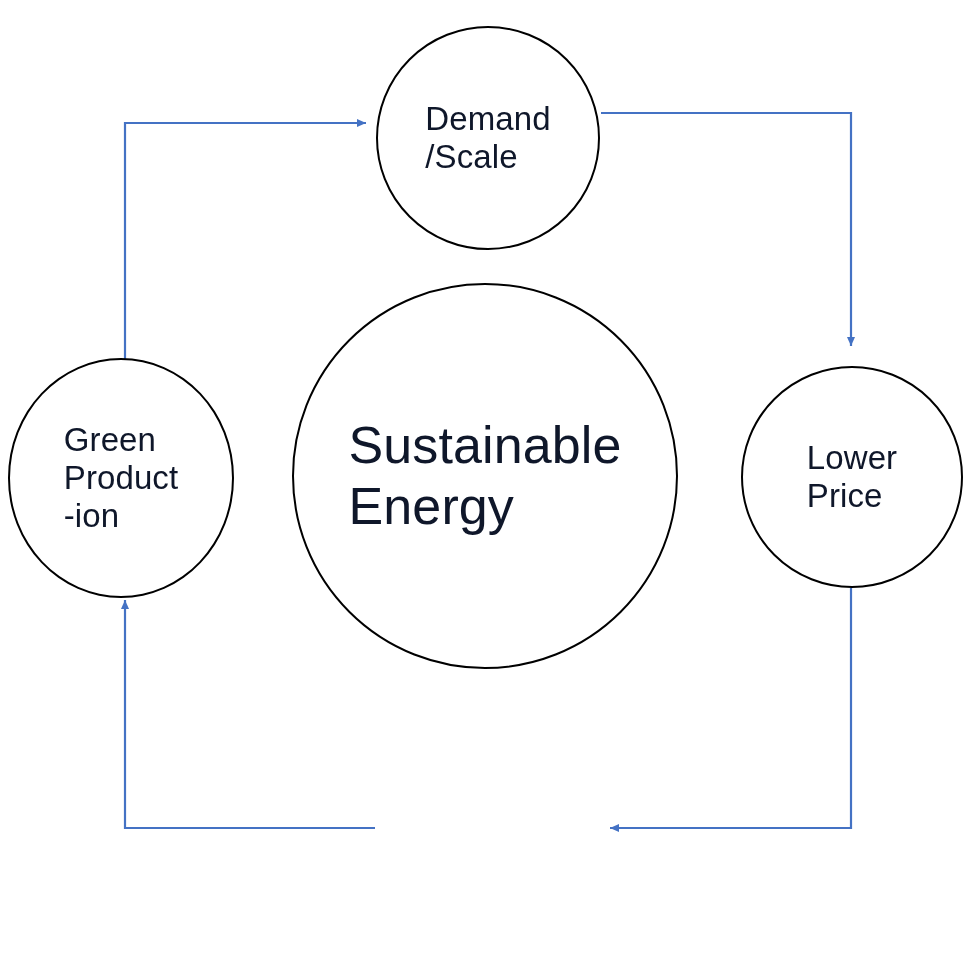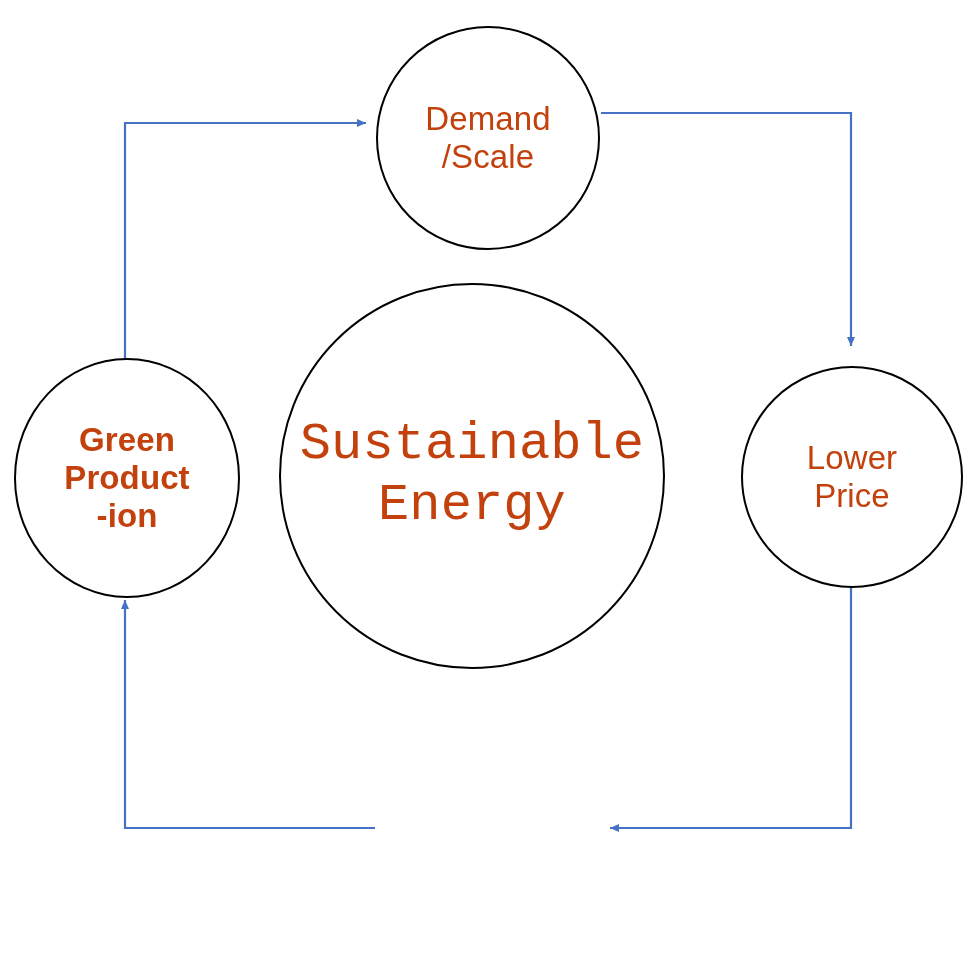--- a/index.html
+++ b/index.html
@@ -29,39 +29,37 @@
   }
   .node {
     position: absolute;
     box-sizing: border-box;
     border-radius: 50%;
     background: #ffffff;
     border: 2.6px solid #000000;
     display: flex;
     align-items: center;
     justify-content: center;
-    text-align: center;
-    color: #c2410c;
+    color: #0f172a;
     z-index: 2;
   }
   .node-label {
     display: block;
     line-height: 1.16;
     white-space: pre-line;
     letter-spacing: 0.1px;
   }
 
   
   #node-center {
-    left: 279px;
+    left: 292px;
     top: 283px;
     width: 386px;
     height: 386px;
     border-width: 2.4px;
-    font-family: Liberation Mono, monospace;
   }
   #node-center .node-label {
     font-size: 52px;
     line-height: 1.17;
   }
 
   
   #node-demand {
     left: 376px;
     top: 26px;
@@ -89,25 +87,24 @@
     top: 722px;
     width: 222px;
     height: 222px;
   }
   #node-usecases .node-label {
     font-size: 33px;
   }
 
   
   #node-production {
-    left: 14px;
+    left: 8px;
     top: 358px;
     width: 226px;
     height: 240px;
-    font-weight: bold;
   }
   #node-production .node-label {
     font-size: 33px;
   }
 </style>
 </head>
 <body>
 
 <div id="diagram-canvas">
 

